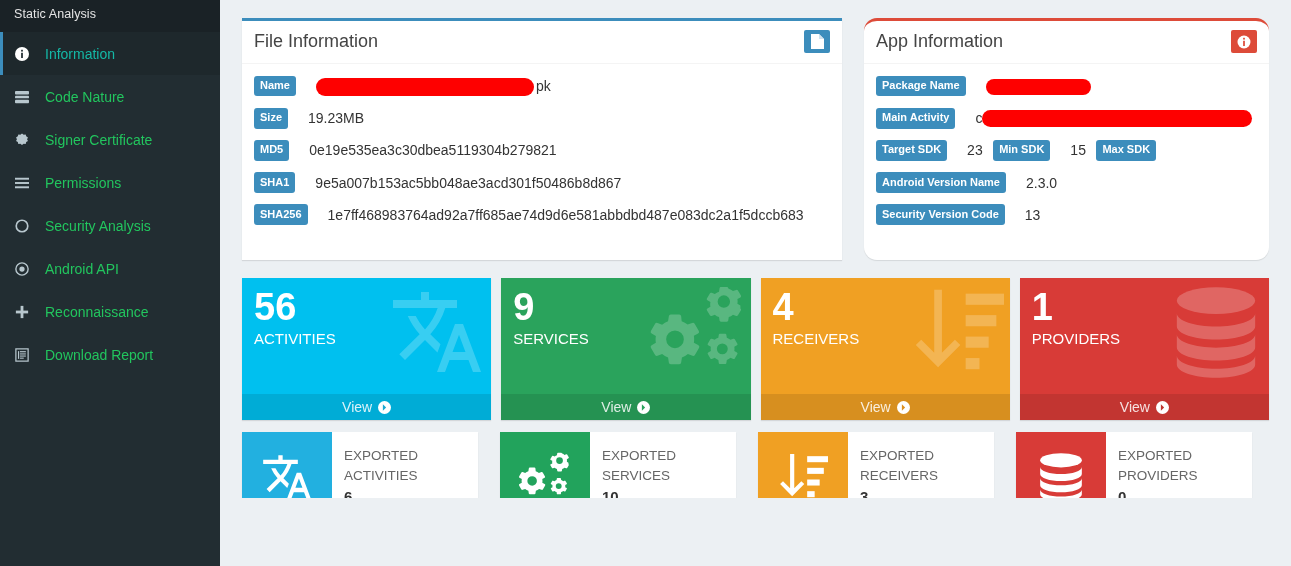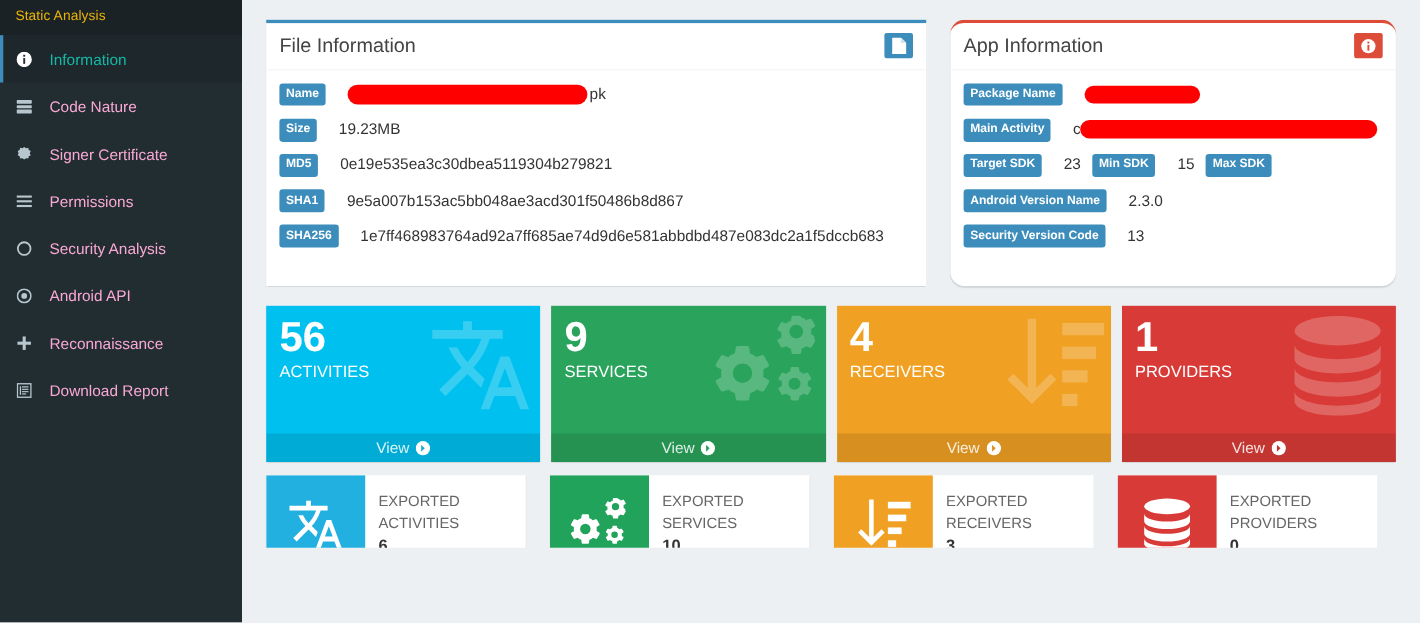--- a/index.html
+++ b/index.html
@@ -14,32 +14,32 @@
   
   .sidebar {
     width: 220px; flex: 0 0 220px;
     background: #222d32;
     height: 566px;
     overflow: hidden;
   }
   .sidebar-header {
     height: 32px;
     padding: 7px 0 0 14px;
-    color: #eab308;
+    color: #e5e5e5;
     font-size: 12.5px;
     letter-spacing: .1px;
     background: #1a2226;
     white-space: nowrap;
   }
   .nav-item {
     display: flex;
     align-items: center;
     height: 43px;
     padding-left: 12px;
-    color: #f9a8d4;
+    color: #22c55e;
     font-size: 14px;
     white-space: nowrap;
     border-left: 3px solid transparent;
   }
   .nav-item.active {
     background: #1e282c;
     color: #14b8a6;
     border-left-color: #3c8dbc;
   }
   .nav-icon {

